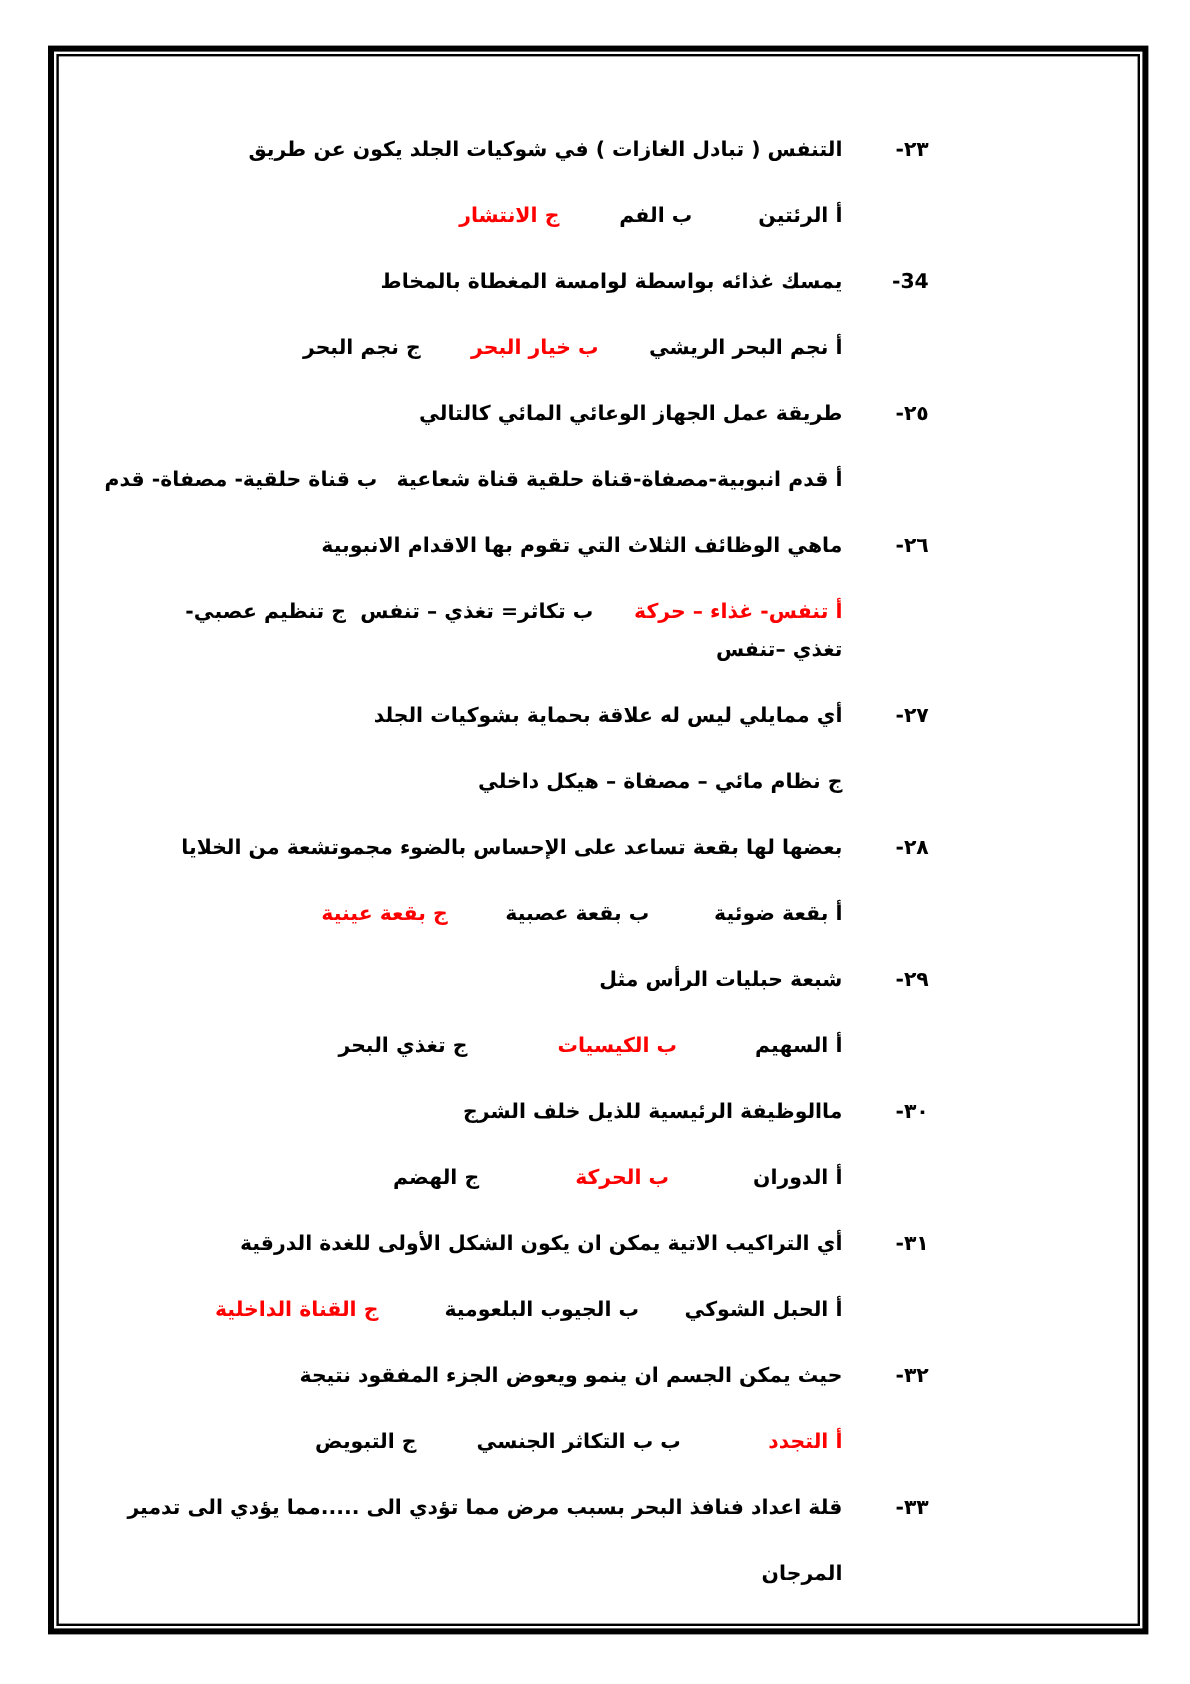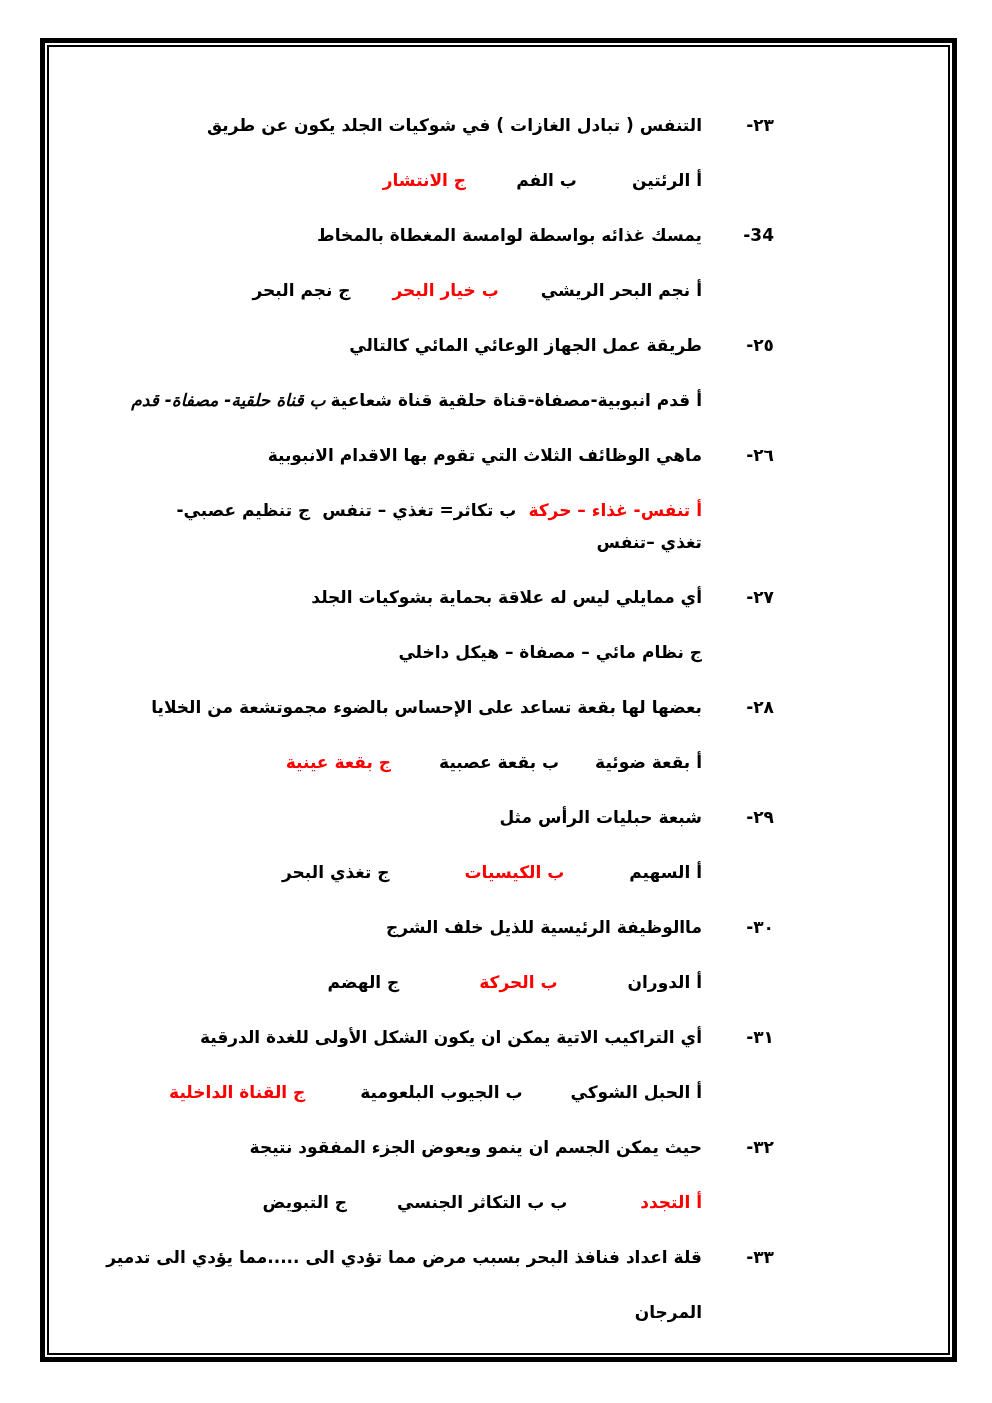--- a/index.html
+++ b/index.html
@@ -95,49 +95,49 @@
             </div>
             <div class="line options"><span class="seg">أ نجم البحر الريشي</span><span class="seg red" style="margin-right: 42px;">ب خيار البحر</span><span class="seg" style="margin-right: 42px;">ج نجم البحر</span></div>
           </div>
         </div>
         <div class="question">
           <div class="q-num">٢٥-</div>
           <div class="q-body">
             <div class="line question">
               <span class="seg">طريقة عمل الجهاز الوعائي المائي كالتالي</span>
             </div>
-            <div class="line options"><span class="seg">أ قدم انبوبية-مصفاة-قناة حلقية قناة شعاعية</span><span class="seg" style="margin-right: 5px; font-style: italic;">ب قناة حلقية- مصفاة- قدم</span></div>
+            <div class="line options"><span class="seg">أ قدم انبوبية-مصفاة-قناة حلقية قناة شعاعية</span><span class="seg" style="margin-right: 16px;">ب قناة حلقية- مصفاة- قدم</span></div>
           </div>
         </div>
         <div class="question">
           <div class="q-num">٢٦-</div>
           <div class="q-body">
             <div class="line question">
               <span class="seg">ماهي الوظائف الثلاث التي تقوم بها الاقدام الانبوبية</span>
             </div>
-            <div class="line options"><span class="seg red">أ تنفس- غذاء – حركة</span><span class="seg" style="margin-right: 12px;">ب تكاثر= تغذي – تنفس</span><span class="seg" style="margin-right: 12px;">ج تنظيم عصبي-</span></div>
+            <div class="line options"><span class="seg red">أ تنفس- غذاء – حركة</span><span class="seg" style="margin-right: 34px;">ب تكاثر= تغذي – تنفس</span><span class="seg" style="margin-right: 12px;">ج تنظيم عصبي-</span></div>
             <div class="line options"><span class="seg">تغذي –تنفس</span></div>
           </div>
         </div>
         <div class="question">
           <div class="q-num">٢٧-</div>
           <div class="q-body">
             <div class="line question">
               <span class="seg">أي ممايلي ليس له علاقة بحماية بشوكيات الجلد</span>
             </div>
             <div class="line options"><span class="seg">ج نظام مائي – مصفاة – هيكل داخلي</span></div>
           </div>
         </div>
         <div class="question">
           <div class="q-num">٢٨-</div>
           <div class="q-body">
             <div class="line question">
               <span class="seg">بعضها لها بقعة تساعد على الإحساس بالضوء مجموتشعة من الخلايا</span>
             </div>
-            <div class="line options"><span class="seg">أ بقعة ضوئية</span><span class="seg" style="margin-right: 36px;">ب بقعة عصبية</span><span class="seg red" style="margin-right: 48px;">ج بقعة عينية</span></div>
+            <div class="line options"><span class="seg">أ بقعة ضوئية</span><span class="seg" style="margin-right: 54px;">ب بقعة عصبية</span><span class="seg red" style="margin-right: 48px;">ج بقعة عينية</span></div>
           </div>
         </div>
         <div class="question">
           <div class="q-num">٢٩-</div>
           <div class="q-body">
             <div class="line question">
               <span class="seg">شبعة حبليات الرأس مثل</span>
             </div>
             <div class="line options"><span class="seg">أ السهيم</span><span class="seg red" style="margin-right: 65px;">ب الكيسيات</span><span class="seg" style="margin-right: 75px;">ج تغذي البحر</span></div>
           </div>
@@ -150,21 +150,21 @@
             </div>
             <div class="line options"><span class="seg">أ الدوران</span><span class="seg red" style="margin-right: 70px;">ب الحركة</span><span class="seg" style="margin-right: 80px;">ج الهضم</span></div>
           </div>
         </div>
         <div class="question">
           <div class="q-num">٣١-</div>
           <div class="q-body">
             <div class="line question">
               <span class="seg">أي التراكيب الاتية يمكن  ان يكون الشكل الأولى للغدة الدرقية</span>
             </div>
-            <div class="line options"><span class="seg">أ الحبل الشوكي</span><span class="seg" style="margin-right: 48px;">ب الجيوب البلعومية</span><span class="seg red" style="margin-right: 55px;">ج القناة الداخلية</span></div>
+            <div class="line options"><span class="seg">أ الحبل الشوكي</span><span class="seg" style="margin-right: 38px;">ب الجيوب البلعومية</span><span class="seg red" style="margin-right: 55px;">ج القناة الداخلية</span></div>
           </div>
         </div>
         <div class="question">
           <div class="q-num">٣٢-</div>
           <div class="q-body">
             <div class="line question">
               <span class="seg">حيث يمكن الجسم ان ينمو ويعوض الجزء المفقود نتيجة</span>
             </div>
             <div class="line options"><span class="seg red">أ التجدد</span><span class="seg" style="margin-right: 73px;">ب ب التكاثر الجنسي</span><span class="seg" style="margin-right: 50px;">ج التبويض</span></div>
           </div>

